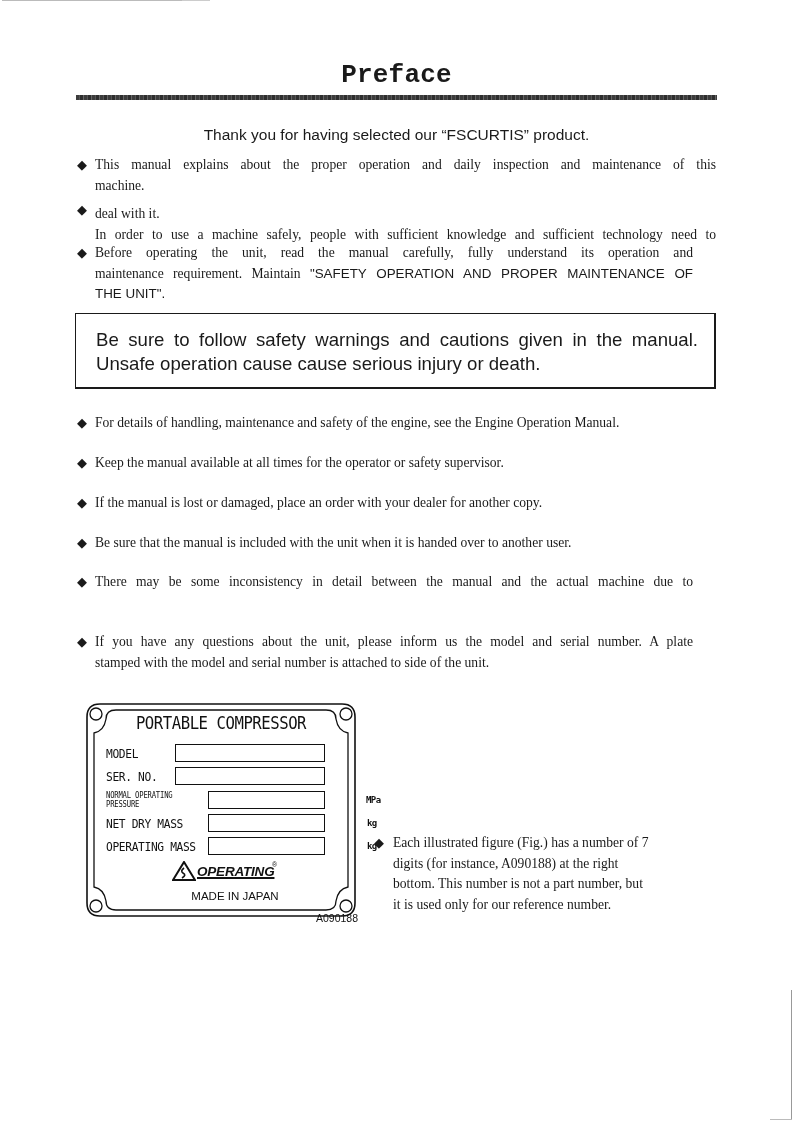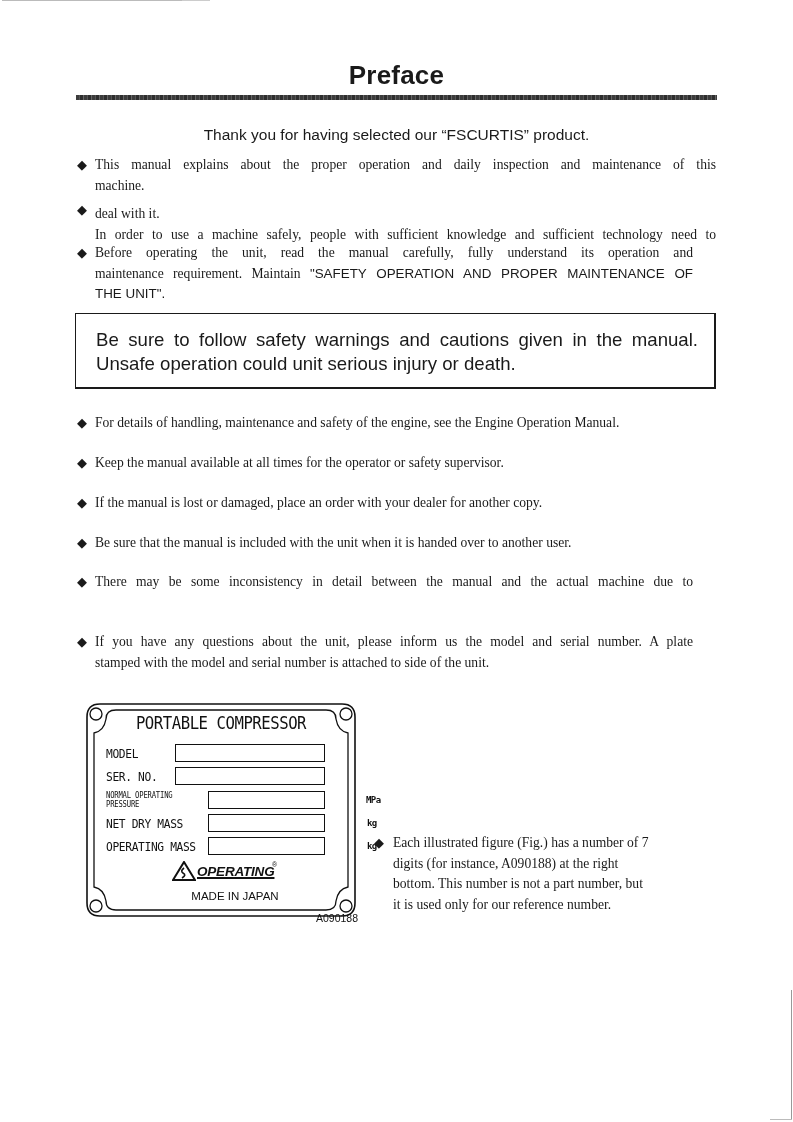--- a/index.html
+++ b/index.html
@@ -16,21 +16,21 @@
   }
   .scan-right-edge {
     position: absolute; left: 791px; top: 990px; width: 1px; height: 130px;
     background: #999;
   }
   .scan-bottom-edge {
     position: absolute; left: 770px; top: 1119px; width: 22px; height: 1px; background: #bbb;
   }
   .title {
     position: absolute; left: 0; top: 60px; width: 793px; text-align: center;
-    font-family: Liberation Sans, sans-serif; font-weight: bold;
+    font-family: Liberation Mono, monospace; font-weight: bold;
     font-size: 26px; letter-spacing: 0.2px; color: #1a1a1a;
   }
   .title-rule {
     position: absolute; left: 76px; top: 95px; width: 641px; height: 5px;
     background: repeating-linear-gradient(90deg, #3c3c3c 0 3px, #555 3px 4px, #2e2e2e 4px 7px, #666 7px 8px);
   }
   .thanks {
     position: absolute; left: 0; top: 126px; width: 793px; text-align: center;
     font-family: "Liberation Sans", sans-serif; font-size: 15.5px; color: #1a1a1a;
   }
@@ -137,21 +137,21 @@
   <span style="display:block; text-align:justify; text-align-last:justify;">Before operating the unit, read the manual carefully, fully understand its operation and</span>
   <span style="display:block; text-align:justify; text-align-last:justify;">
     <span>maintenance requirement. Maintain </span><span class="sans">"SAFETY OPERATION AND PROPER MAINTENANCE OF</span>
   </span>
   <span class="sans" style="display:block;">THE UNIT".</span>
 </div>
 
 <div class="warning-box">
   <div class="warning-text">
     <span class="l1">Be sure to follow safety warnings and cautions given in the manual.</span>
-    <span class="l2">Unsafe operation could unit serious injury or death.</span>
+    <span class="l2">Unsafe operation cause cause serious injury or death.</span>
   </div>
 </div>
 
 <div class="bullet" style="left:95px; top:413px; width:620px;">
   <span class="dia">◆</span>
   <span>For details of handling, maintenance and safety of the engine, see the Engine Operation Manual.</span>
 </div>
 
 <div class="bullet" style="left:95px; top:453px; width:620px;">
   <span class="dia">◆</span>

